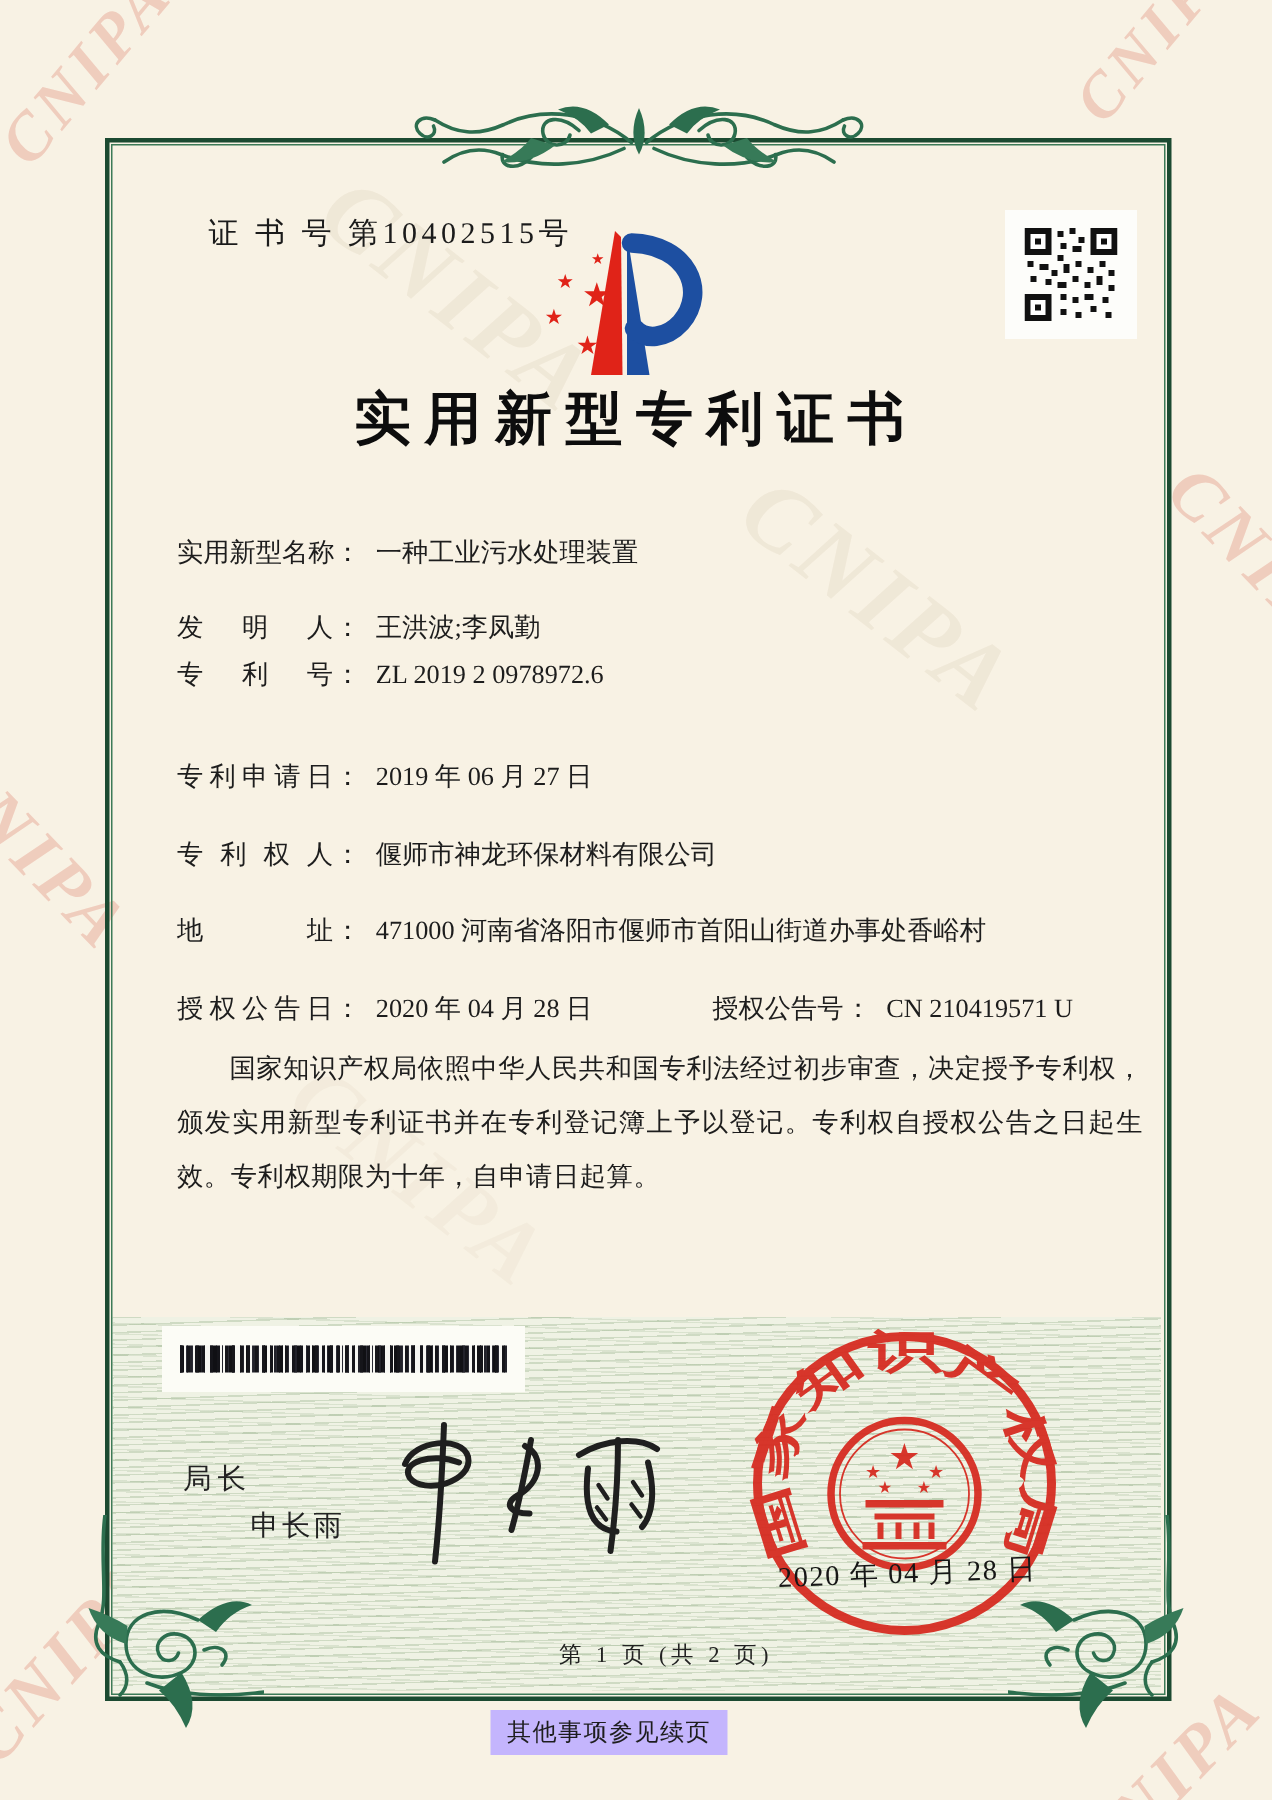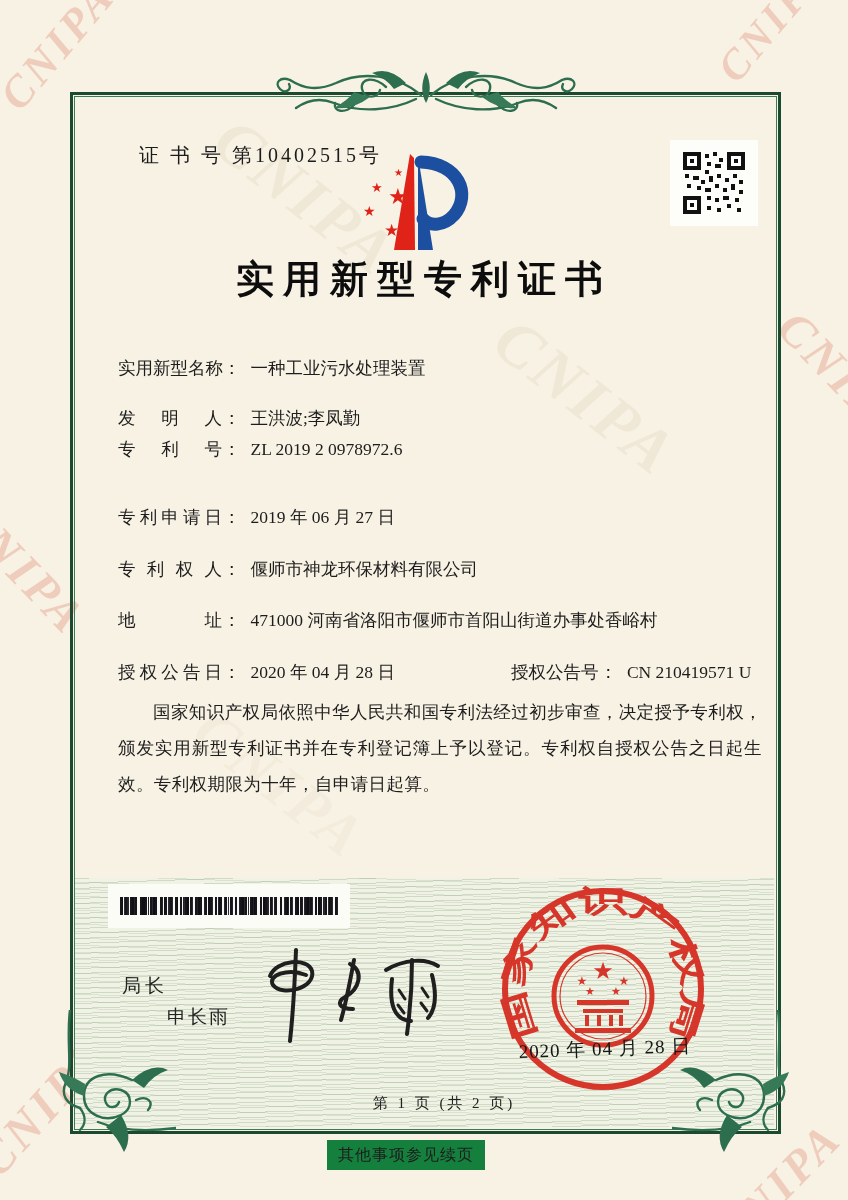--- a/index.html
+++ b/index.html
@@ -28,21 +28,21 @@
           #eff2e4;}
   
   .certno{position:absolute;left:104px;top:142px;font-size:20px;letter-spacing:3px;z-index:3;color:#1b1b1b;margin-left:35px;}
   .title{position:absolute;left:0;top:254px;width:848px;text-align:center;
          font-size:38px;font-weight:bold;letter-spacing:9px;color:#0d0d0d;z-index:3;}
   .qrbox{position:absolute;left:670px;top:140px;width:88px;height:86px;background:#fdfdfa;z-index:3;}
   
   .row{position:absolute;left:118px;font-size:17.5px;z-index:3;white-space:nowrap;color:#1d1d1d;}
   .lbl{display:inline-block;width:104px;text-align:justify;text-align-last:justify;-moz-text-align-last:justify;}
   .colon{display:inline-block;margin:0 10px 0 1px;}
-  .grp2{margin-left:116px;}
+  .grp2{margin-left:80px;}
   .paras{position:absolute;left:118px;top:694px;width:644px;z-index:3;
          font-size:17.5px;line-height:36px;text-align:justify;color:#1d1d1d;letter-spacing:.4px;}
   .paras p{margin:0;text-indent:2em;}
   
   .barcode-box{position:absolute;left:108px;top:884px;width:242px;height:44px;background:#fcfcf6;z-index:3;}
   .barcode{position:absolute;left:12px;top:13px;width:218px;height:18px;
            background:
              repeating-linear-gradient(90deg,#15151a 0 2px,rgba(0,0,0,0) 2px 5px),
              repeating-linear-gradient(90deg,#22222a 0 1px,rgba(0,0,0,0) 1px 7px),
              repeating-linear-gradient(90deg,#101014 0 3px,rgba(0,0,0,0) 3px 11px),
@@ -50,21 +50,21 @@
   .director-title{position:absolute;left:122px;top:973px;font-size:19px;z-index:3;
          font-family:"Liberation Sans","DejaVu Sans",sans-serif;letter-spacing:4px;color:#222;}
   .director-name{position:absolute;left:122px;top:1004px;font-size:19px;z-index:3;
          font-family:"Liberation Sans","DejaVu Sans",sans-serif;letter-spacing:2px;color:#222;margin-left:45px;}
   .sig{position:absolute;left:246px;top:944px;z-index:3;}
   .seal{position:absolute;left:498px;top:884px;z-index:4;}
   .seal-date{position:absolute;left:505px;top:1036px;width:200px;text-align:center;
              font-size:19px;color:#161616;z-index:5;letter-spacing:1px;transform:rotate(-2deg);}
   .pageinfo{position:absolute;left:70px;top:1094px;width:748px;text-align:center;
             font-size:15px;letter-spacing:3px;z-index:3;color:#222;}
-  .contbox{position:absolute;left:327px;top:1140px;width:158px;height:30px;background:#15803d;
+  .contbox{position:absolute;left:327px;top:1140px;width:158px;height:30px;background:#c4b5fd;
            z-index:3;display:flex;align-items:center;justify-content:center;
            font-size:16px;letter-spacing:1px;color:#1d1d1d;}
   .orn{z-index:3;pointer-events:none;}
 </style>
 </head>
 <body>
 
 <div class="wm wm-pink" style="left:-18px;top:20px;font-size:44px;transform:rotate(-50deg);">CNIPA</div>
 <div class="wm wm-pink" style="left:700px;top:-4px;font-size:42px;transform:rotate(-50deg);">CNIPA</div>
 <div class="wm wm-pink" style="left:762px;top:350px;font-size:48px;transform:rotate(46deg);">CNIPA</div>

